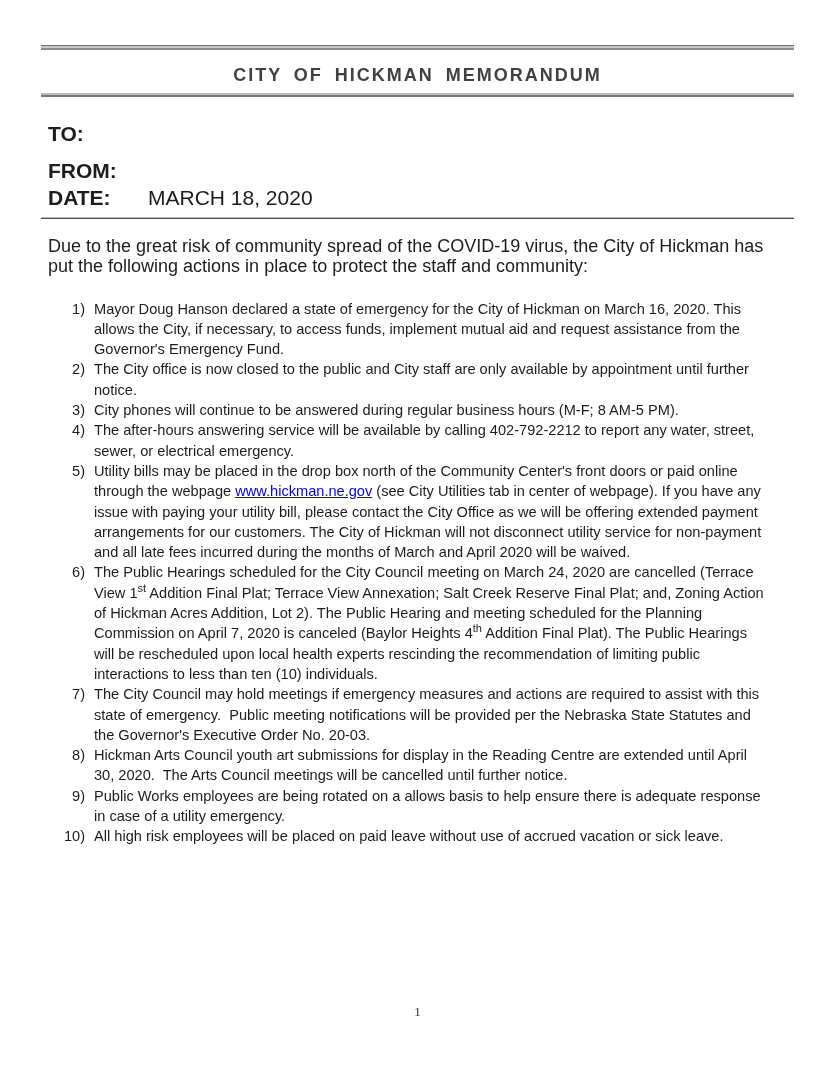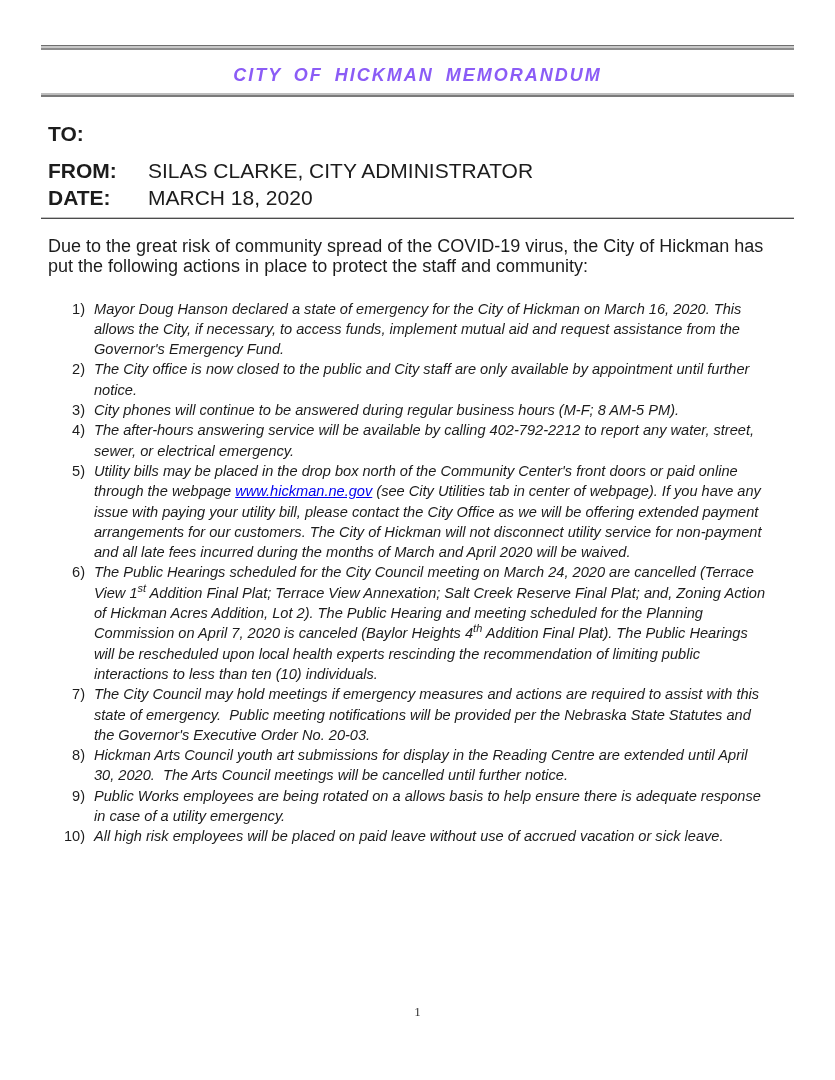--- a/index.html
+++ b/index.html
@@ -28,22 +28,21 @@
     background: linear-gradient(#bdbdbd 0 45%, #ffffff 45% 55%, #7a7a7a 55% 100%);
   }
   .doc-title {
     margin-top: 14px;
     text-align: center;
     font-size: 18px;
     line-height: 22px;
     font-weight: 700;
     letter-spacing: 2px;
     word-spacing: 5px;
-    color: #8b5cf6;
-    font-style: italic;
+    color: #404040;
   }
   .meta { margin-top: 29px; }
   .meta-row {
     display: flex;
     font-size: 21px;
     line-height: 15px;
     margin-bottom: 12px;
   }
   .meta-row.gap-after { margin-bottom: 22px; }
   .meta-label { flex: 0 0 100px; font-weight: 700; }
@@ -68,21 +67,20 @@
   .li-num {
     flex: 0 0 46px;
     text-align: right;
     padding-right: 9px;
     white-space: nowrap;
   }
   .li-text {
     flex: 1;
     white-space: pre-wrap;
     max-width: 676px;
-    font-style: italic;
   }
   .li-text sup {
     font-size: 11px;
     line-height: 0;
     vertical-align: super;
   }
   a.link {
     color: var(--link-color, #0000ee);
     text-decoration: underline;
     cursor: pointer;
@@ -108,21 +106,20 @@
   <div class="doc-title">CITY OF HICKMAN MEMORANDUM</div>
 
   <div class="rule-thick below-title"></div>
 
   <div class="meta">
     <div class="meta-row gap-after">
       <span class="meta-label">TO:</span>
     </div>
     <div class="meta-row">
       <span class="meta-label">FROM:</span>
-      <span class="meta-value">SILAS CLARKE, CITY ADMINISTRATOR</span>
     </div>
     <div class="meta-row">
       <span class="meta-label">DATE:</span>
       <span class="meta-value">MARCH 18, 2020</span>
     </div>
   </div>
 
   <div class="meta-divider"></div>
 
   <p class="intro">Due to the great risk of community spread of the COVID-19 virus, the City of Hickman has put the following actions in place to protect the staff and community:</p>

